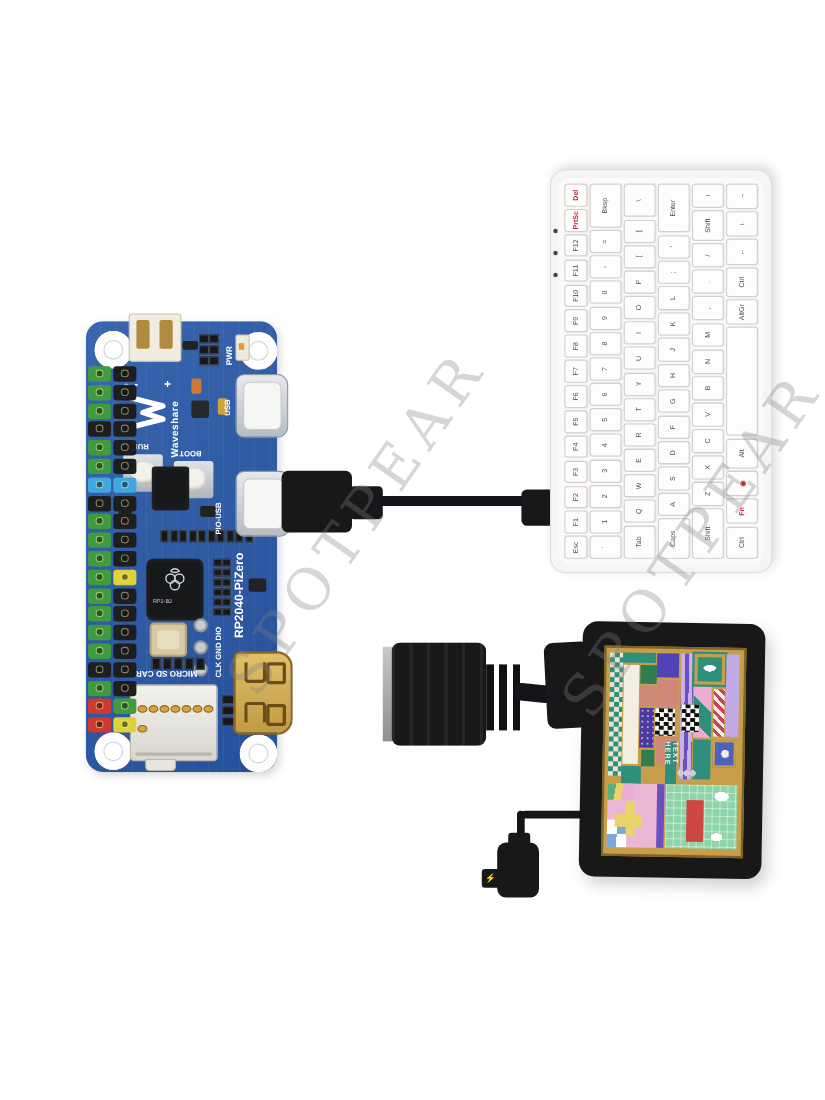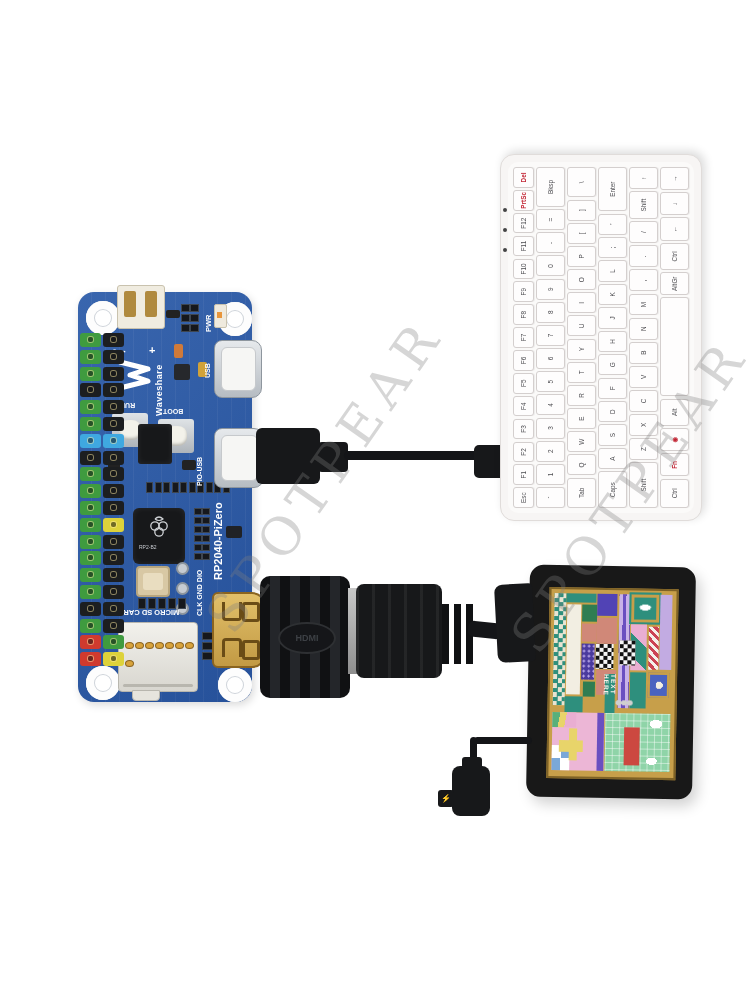--- a/index.html
+++ b/index.html
@@ -423,25 +423,20 @@
             <div class="key" style="flex-grow: 1; flex-basis: 0px;">AltGr</div>
             <div class="key" style="flex-grow: 1.2; flex-basis: 0px;">Ctrl</div>
             <div class="key" style="flex-grow: 1; flex-basis: 0px;">←</div>
             <div class="key" style="flex-grow: 1; flex-basis: 0px;">↓</div>
             <div class="key" style="flex-grow: 1; flex-basis: 0px;">→</div>
           </div>
         </div>
     </div>
   </div>
 
-  <div class="abs ridged" style="left:260px;top:576px;width:90px;height:122px;z-index:6;">
-    <div class="hdmi-oval abs" style="left:18px;top:46px;width:54px;height:28px;">
-      <span>HDMI</span>
-    </div>
-  </div>
   <div class="abs" style="left:348px;top:588px;width:10px;height:86px;background:linear-gradient(#c8c8c8,#8e8e8e);z-index:6;"></div>
   <div class="abs blackpart" style="left:356px;top:584px;width:86px;height:94px;border-radius:8px;background-image:repeating-linear-gradient(90deg,rgba(255,255,255,.06) 0 3px,transparent 3px 16px);z-index:6;"></div>
   <div class="abs ribs" style="left:442px;top:604px;width:32px;height:60px;z-index:6;"></div>
   <div class="abs" style="left:468px;top:622px;width:34px;height:16px;background:#141518;border-radius:6px;transform:rotate(6deg);z-index:6;"></div>
   <div class="abs blackpart" style="left:496px;top:584px;width:38px;height:78px;border-radius:8px 4px 4px 8px;transform:rotate(-3deg);z-index:6;"></div>
 
   <div class="abs display">
     <div class="screen" id="screen-pattern">
         <div class="pb checkerTeal" style="left: 2%; top: 2%; width: 10%; height: 60%;"></div>
         <div class="pb" style="left: 12%; top: 2%; width: 24%; height: 5%; background: rgb(46, 143, 125);"></div>

